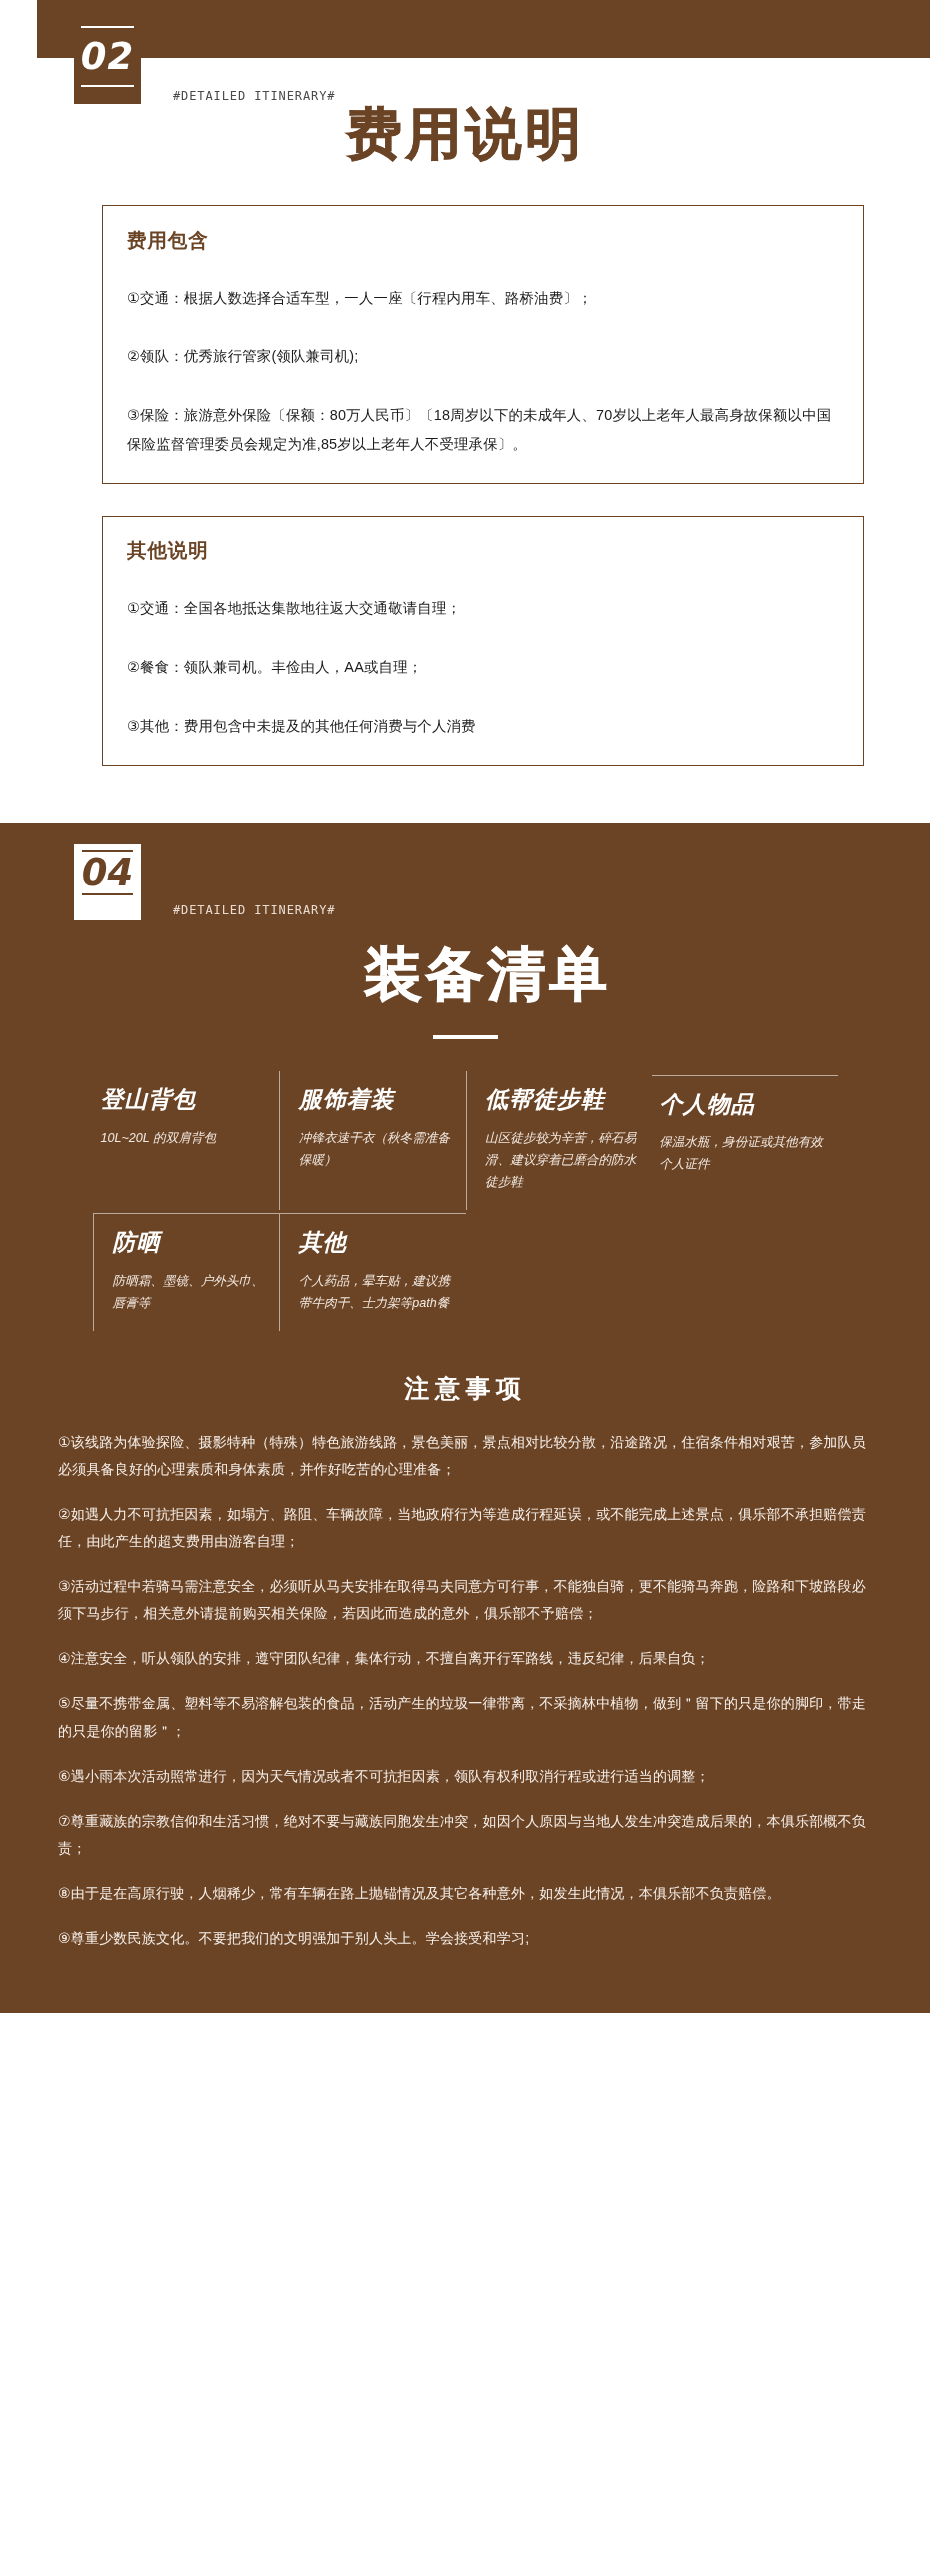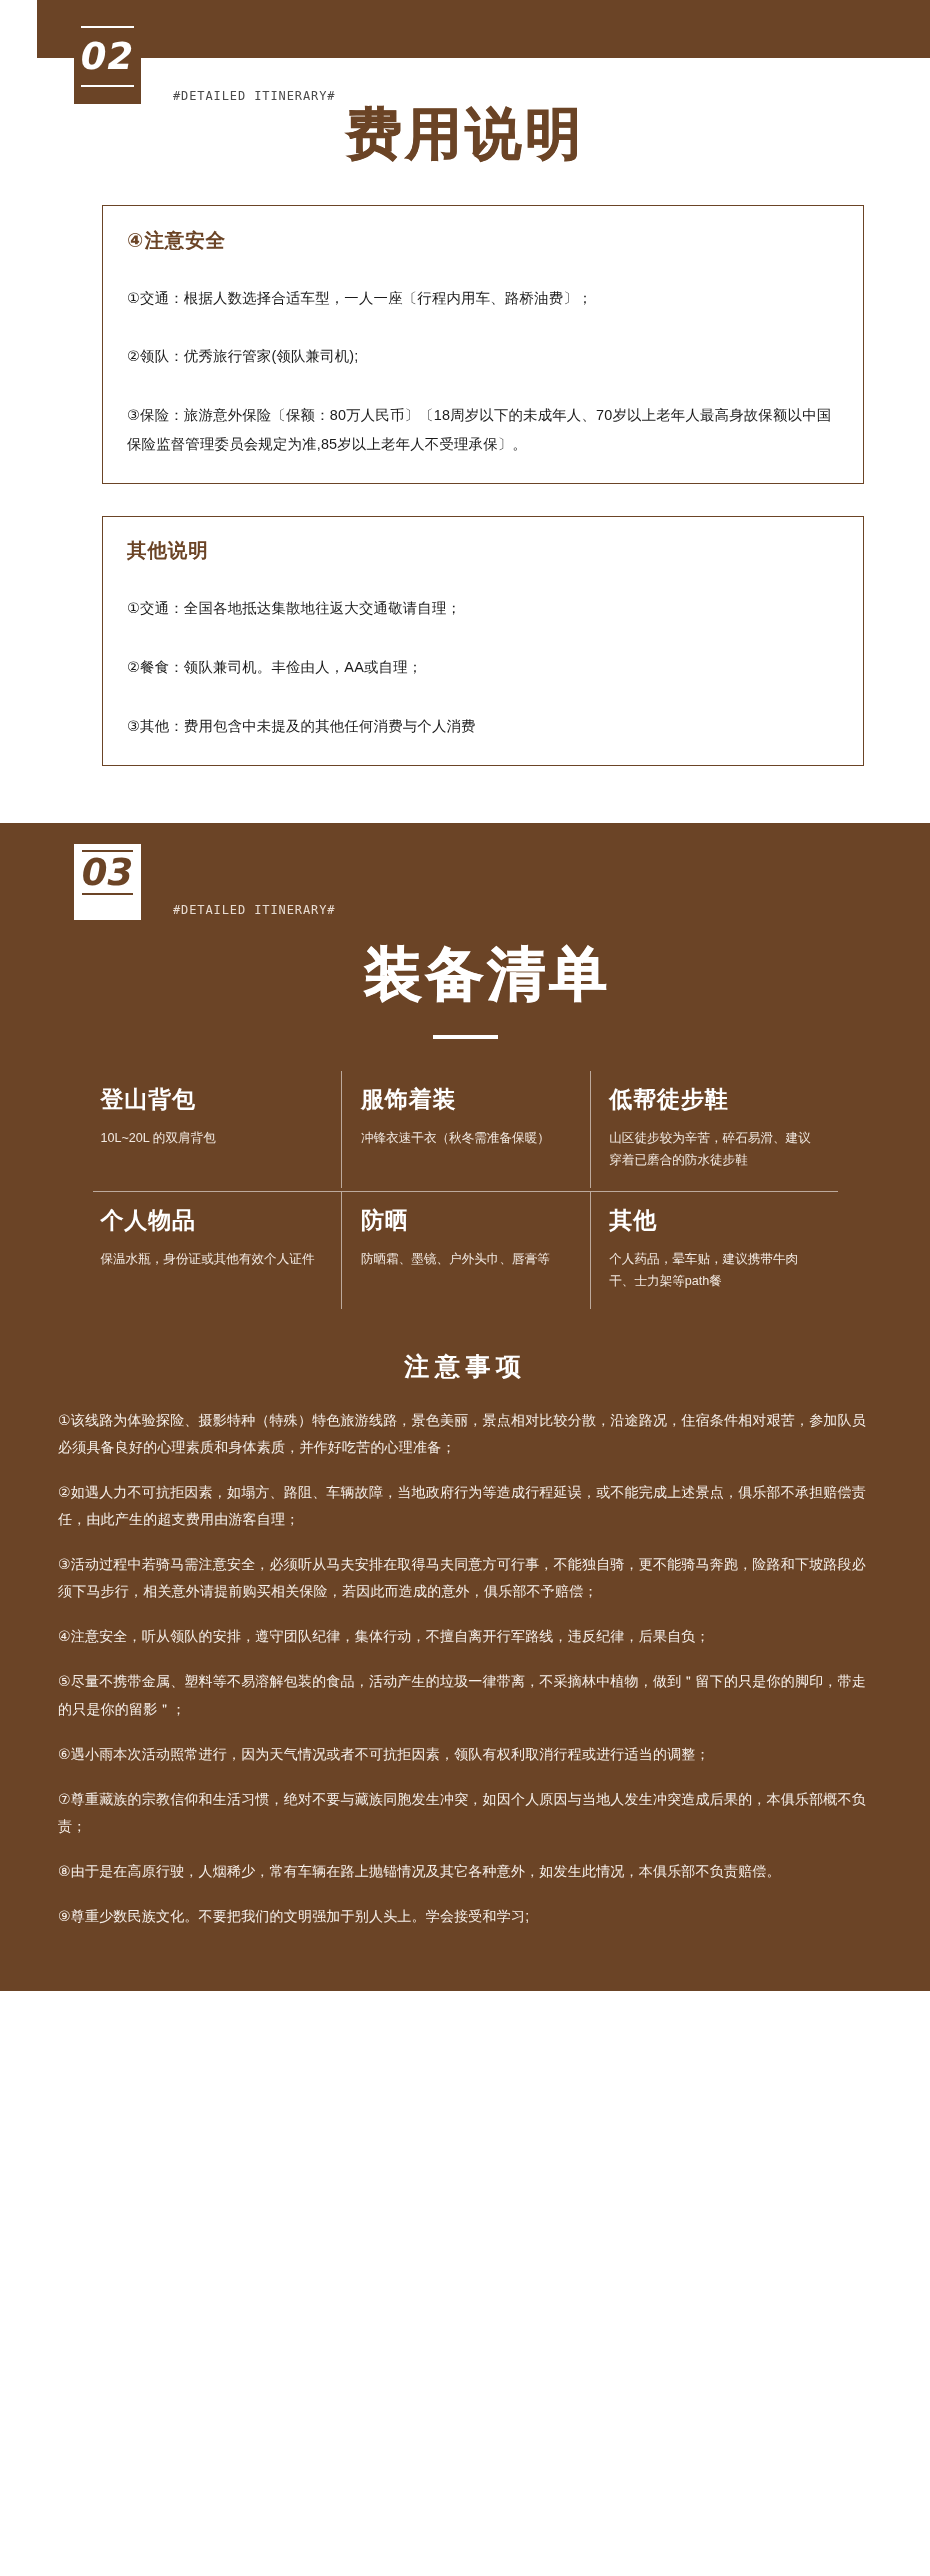--- a/index.html
+++ b/index.html
@@ -162,21 +162,22 @@
     width: 65px;
     height: 4.7px;
     background: #ffffff;
     margin: 20.5px auto 0 auto;
   }
 
   
   .gear-grid {
     margin: 32px 93px 0 93px;
     display: grid;
-    grid-template-columns: 1fr 1fr 1fr;
+    grid-template-columns: 1fr 1fr 1fr 1fr;
+    font-style: italic;
   }
   .gear-cell {
     padding: 13px 15px 17px 7.4px;
   }
   .gear-grid .gear-cell:nth-child(2),
   .gear-grid .gear-cell:nth-child(3),
   .gear-grid .gear-cell:nth-child(5),
   .gear-grid .gear-cell:nth-child(6) {
     border-left: 0.9px solid rgba(255,255,255,0.55);
     padding-left: 18.6px;
@@ -229,38 +230,38 @@
       <div class="topbar-inner"></div>
     </div>
     <div class="num-badge">
       <span class="numtext">02</span>
     </div>
     <div class="eyebrow">#DETAILED ITINERARY#</div>
 
     <h1 class="title-cn">费用说明</h1>
 
     <div class="card">
-      <div class="card-head">④注意安全</div>
+      <div class="card-head">费用包含</div>
       <p>①交通：根据人数选择合适车型，一人一座〔行程内用车、路桥油费〕；</p>
       <p>②领队：优秀旅行管家(领队兼司机);</p>
       <p>③保险：旅游意外保险〔保额：80万人民币〕〔18周岁以下的未成年人、70岁以上老年人最高身故保额以中国保险监督管理委员会规定为准,85岁以上老年人不受理承保〕。</p>
     </div>
 
     <div class="card">
       <div class="card-head">其他说明</div>
       <p>①交通：全国各地抵达集散地往返大交通敬请自理；</p>
       <p>②餐食：领队兼司机。丰俭由人，AA或自理；</p>
       <p>③其他：费用包含中未提及的其他任何消费与个人消费</p>
     </div>
   </section>
 
   <section class="sec03">
     <div class="topbar-dark"></div>
     <div class="num-badge-light">
-      <span class="numtext">03</span>
+      <span class="numtext">04</span>
     </div>
     <div class="eyebrow-light">#DETAILED ITINERARY#</div>
 
     <h1 class="title-cn">装备清单</h1>
     <div class="rule"></div>
 
     <div class="gear-grid">
       <div class="gear-cell">
         <div class="gear-title">登山背包</div>
         <div class="gear-desc">10L~20L 的双肩背包</div>

